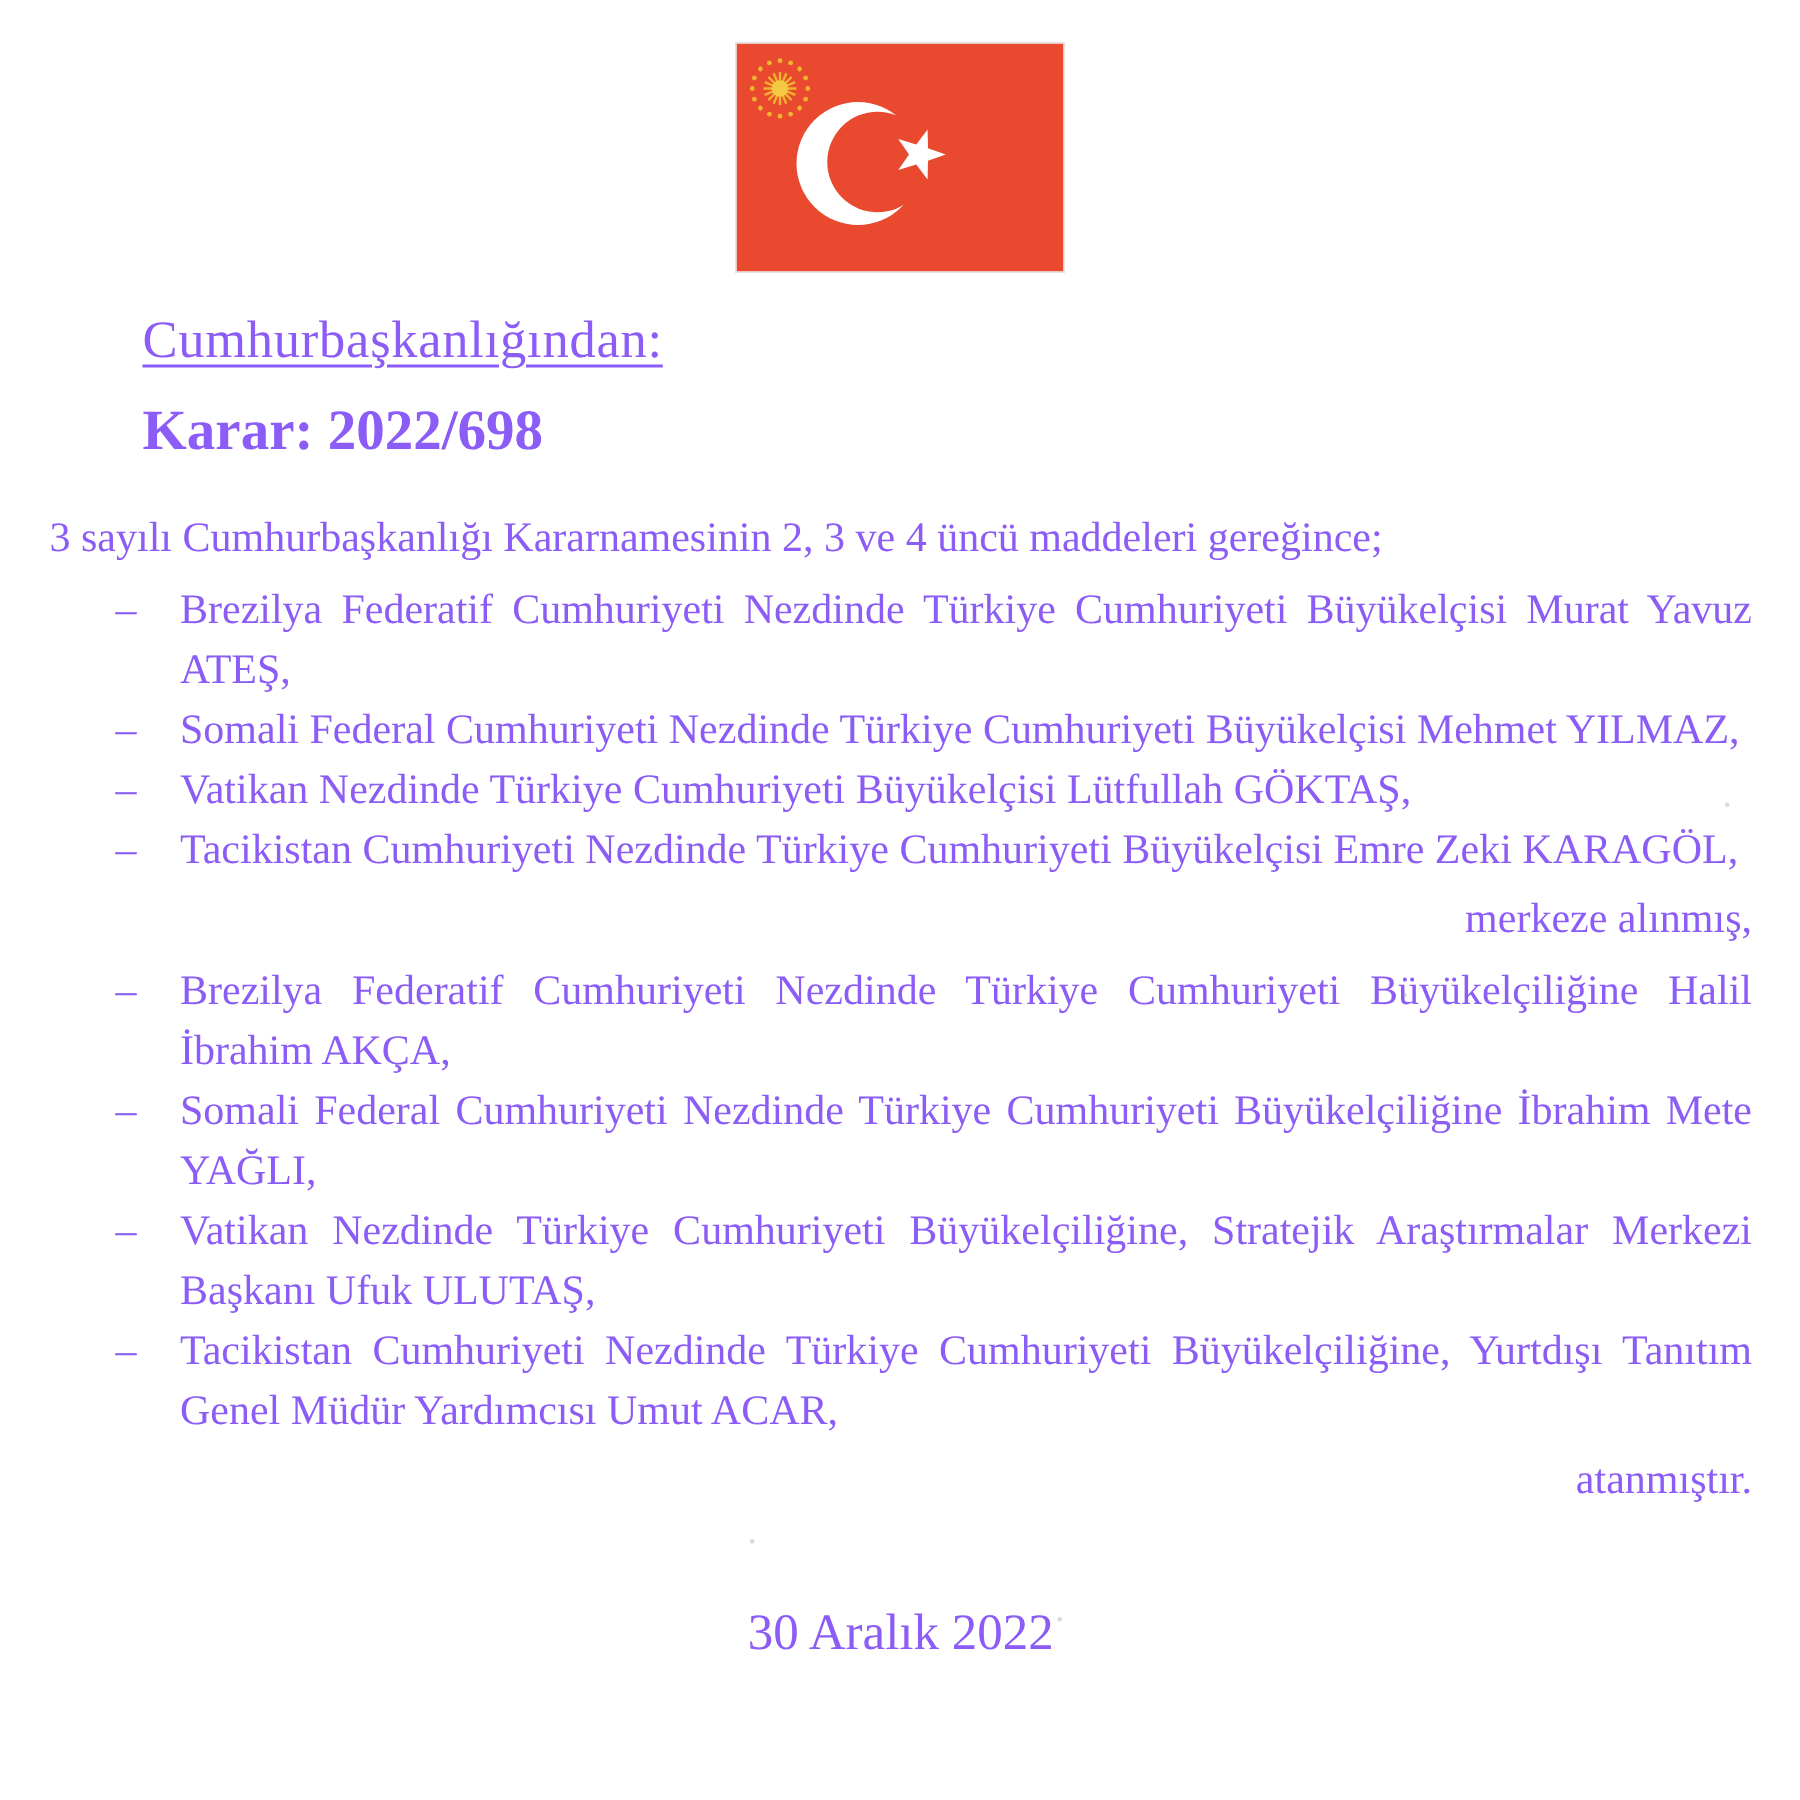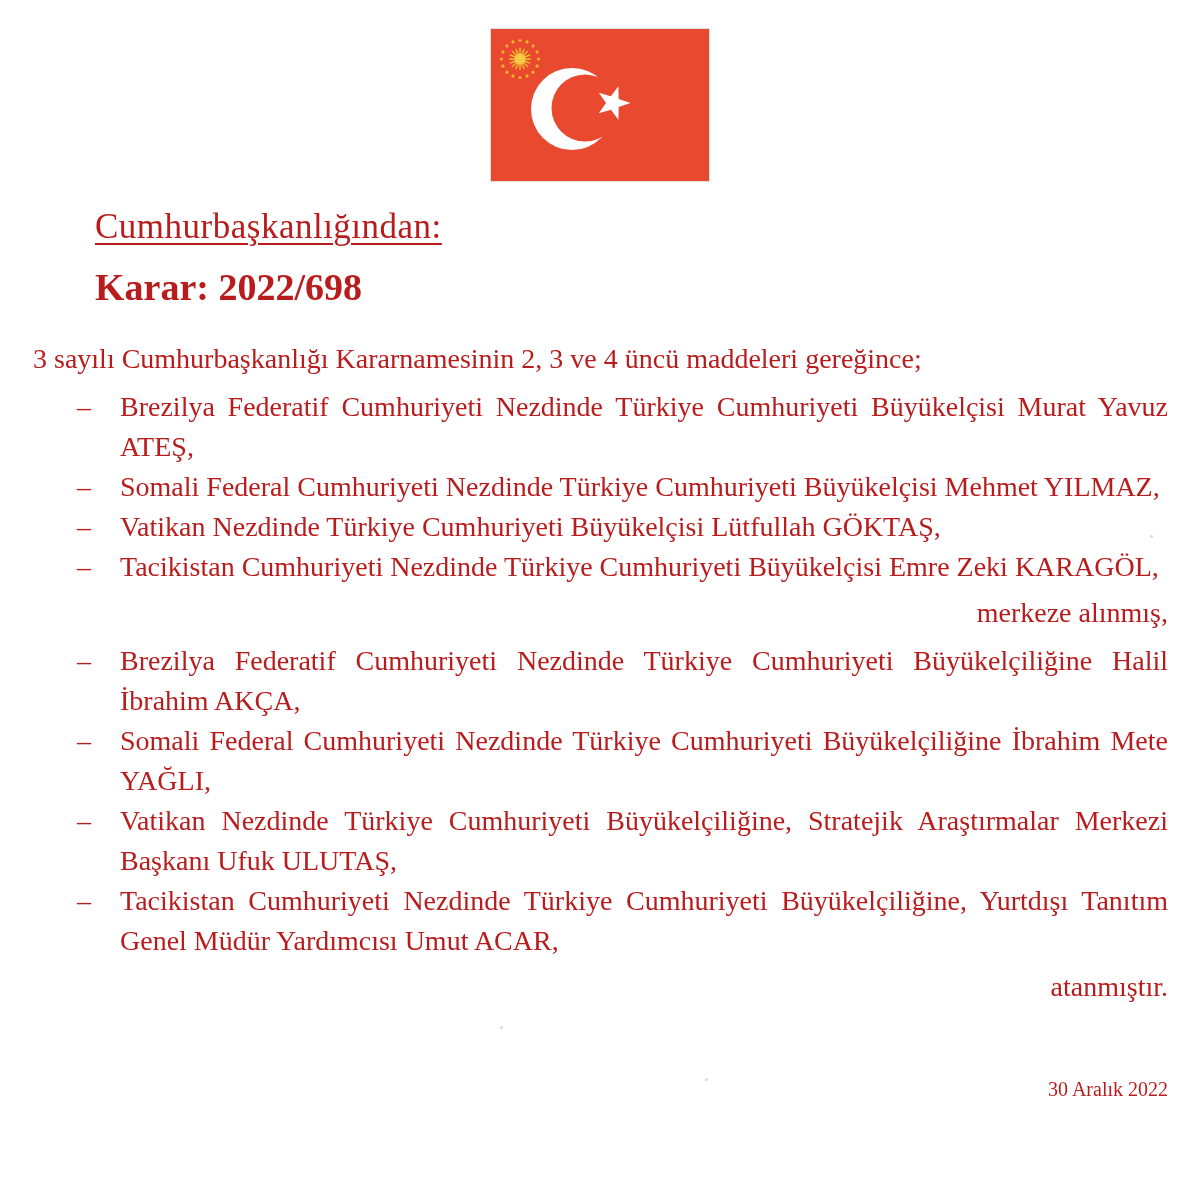--- a/index.html
+++ b/index.html
@@ -1,21 +1,21 @@
 <!DOCTYPE html>
 <html><head>
 <meta charset="utf-8">
 <style>
   html,body{margin:0;padding:0;background:#fff;}
   .page{
     position:relative;
     width:1200px;height:1200px;
     background:#ffffff;
     font-family:"Liberation Serif", serif;
-    color:#b91c1c;
+    color:#8b5cf6;
     overflow:hidden;
   }
   .flag-row{display:flex;justify-content:center;padding-top:28px;}
   .flag{display:block;border:1px solid #e2e2e2;}
   .header-block{margin:25px 0 0 95px;}
   .doc-from{
     font-size:35px;font-weight:400;margin:0;
     text-decoration:underline;
     text-decoration-thickness:2px;
     text-underline-offset:5px;
@@ -28,21 +28,21 @@
   ul.decree-list li{
     position:relative;
     padding-left:87px;
     text-align:justify;
     text-justify:inter-word;
   }
   ul.decree-list li .marker{
     position:absolute;left:44px;top:0;
   }
   .closing{margin:6px 0 0 0;text-align:right;}
-  .doc-date{margin:62px 0 0 0;text-align:right;font-size:20px;}
+  .doc-date{margin:62px 0 0 0;text-align:center;font-size:34px;}
   .speckle{position:absolute;width:3px;height:3px;border-radius:50%;background:#8a8a8a;opacity:.32;}
 </style>
 </head>
 <body>
 
 <div class="page">
 
   <div class="flag-row">
     <svg class="flag" width="218" height="152" viewBox="0 0 218 152" aria-hidden="true">
       <rect x="0" y="0" width="218" height="152" fill="#e8492f"></rect>

